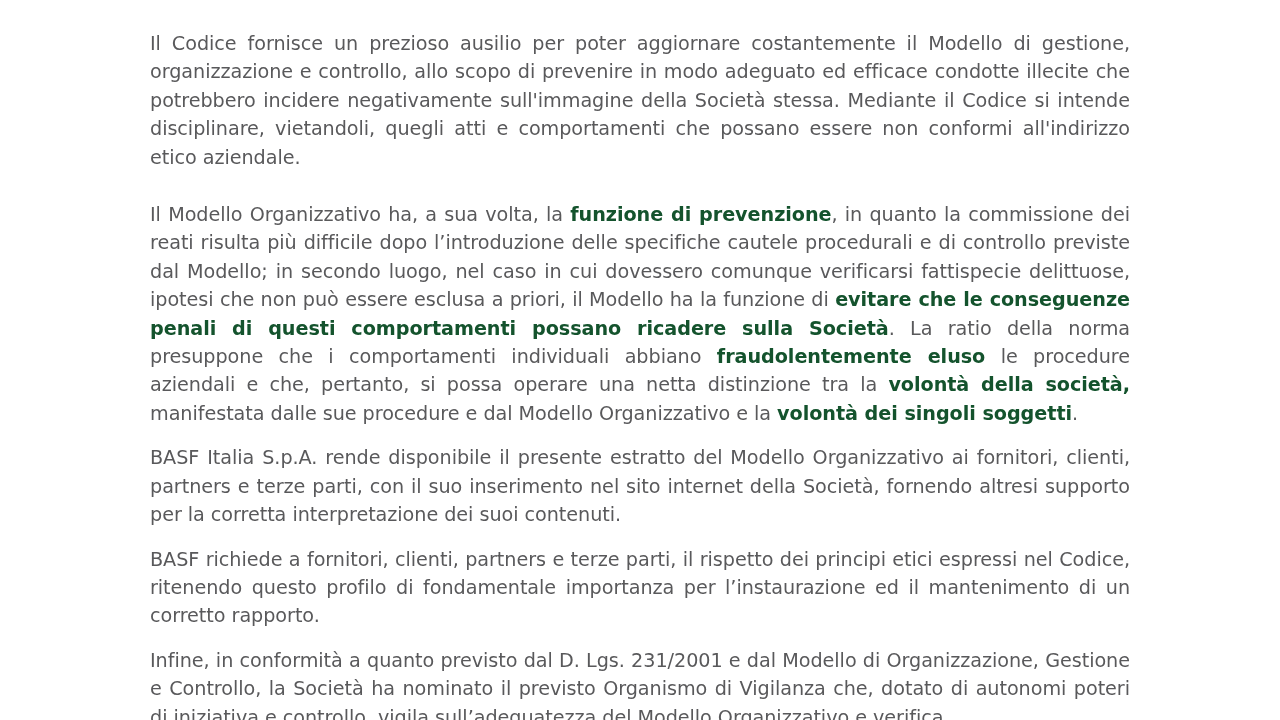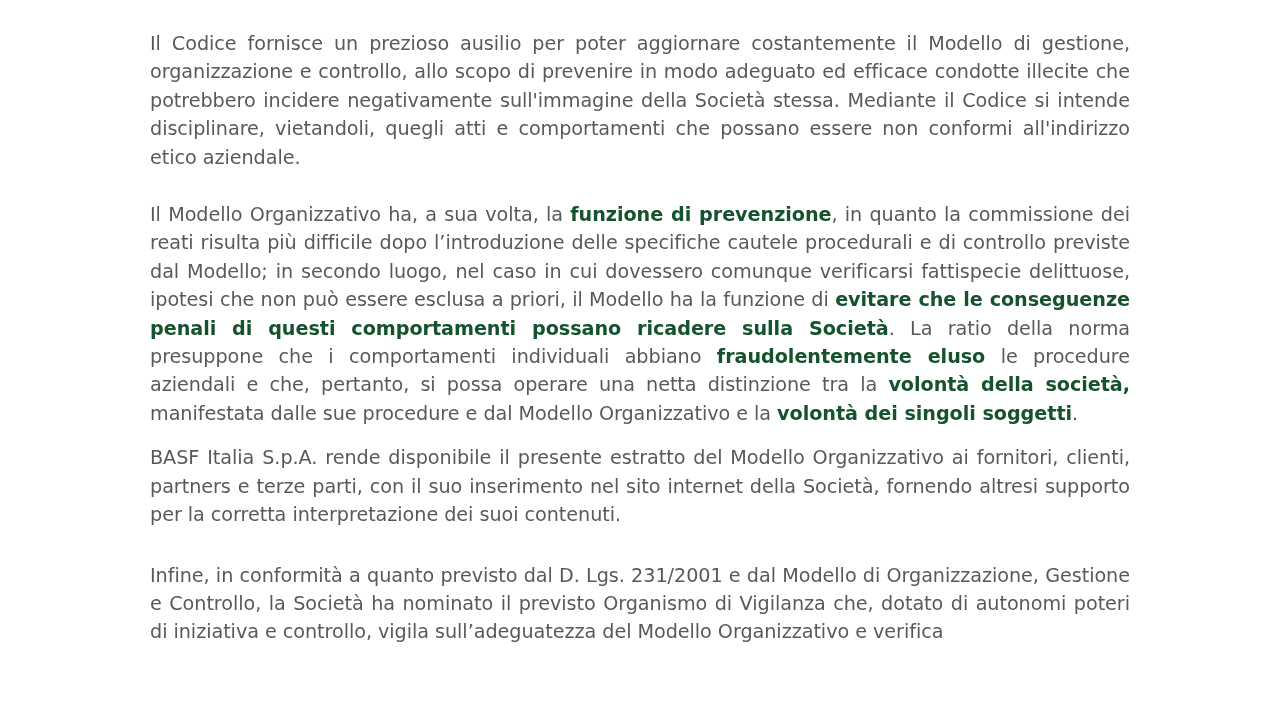--- a/index.html
+++ b/index.html
@@ -69,20 +69,23 @@
     </p>
 
     <div class="sp-md"></div>
 
     <p class="para">
       <span>BASF Italia S.p.A. rende disponibile il presente estratto del Modello Organizzativo ai fornitori, clienti, partners e terze parti, con il suo inserimento nel sito internet della Società, fornendo altresi supporto per la corretta interpretazione dei suoi contenuti.</span>
     </p>
 
     <div class="sp-sm"></div>
 
+    <p class="para">
+      <span>BASF richiede a fornitori, clienti, partners e terze parti, il rispetto dei principi etici espressi nel Codice, ritenendo questo profilo di fondamentale importanza per l’instaurazione ed il mantenimento di un corretto rapporto.</span>
+    </p>
 
     <div class="sp-sm"></div>
 
     <p class="para clipped">
       <span>Infine, in conformità a quanto previsto dal D. Lgs. 231/2001 e dal Modello di Organizzazione, Gestione e Controllo, la Società ha nominato il previsto Organismo di Vigilanza che, dotato di autonomi poteri di iniziativa e controllo, vigila sull’adeguatezza del Modello Organizzativo e verifica</span>
     </p>
 
   </div>
 </div>
 

